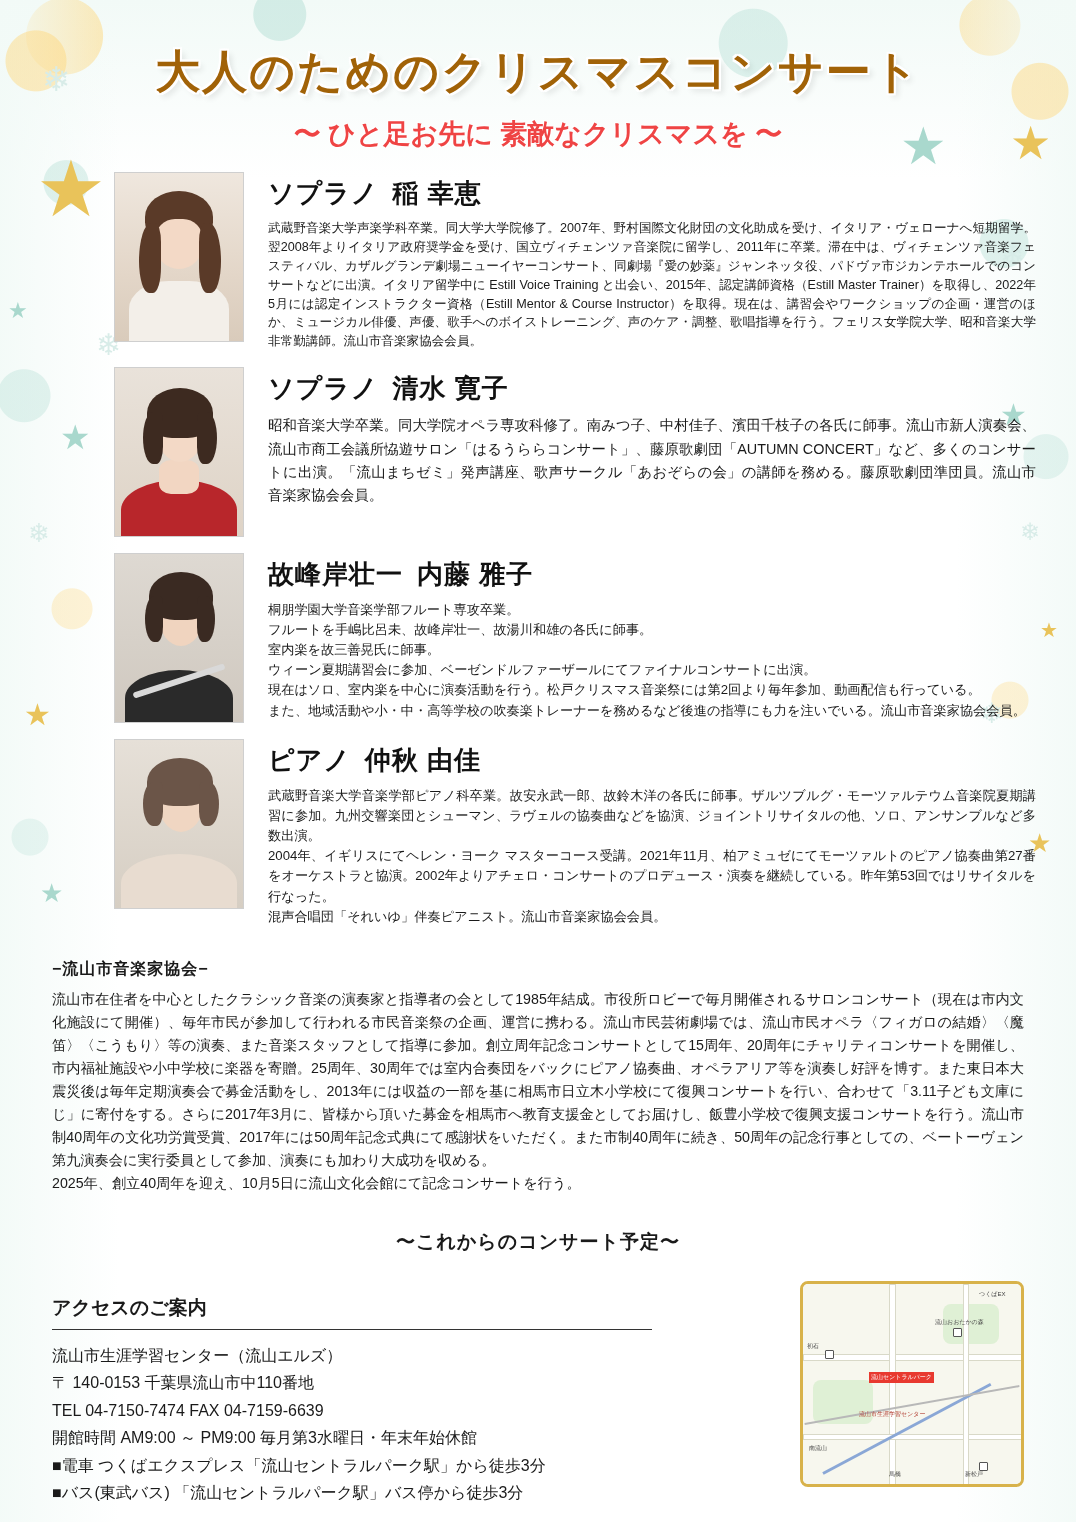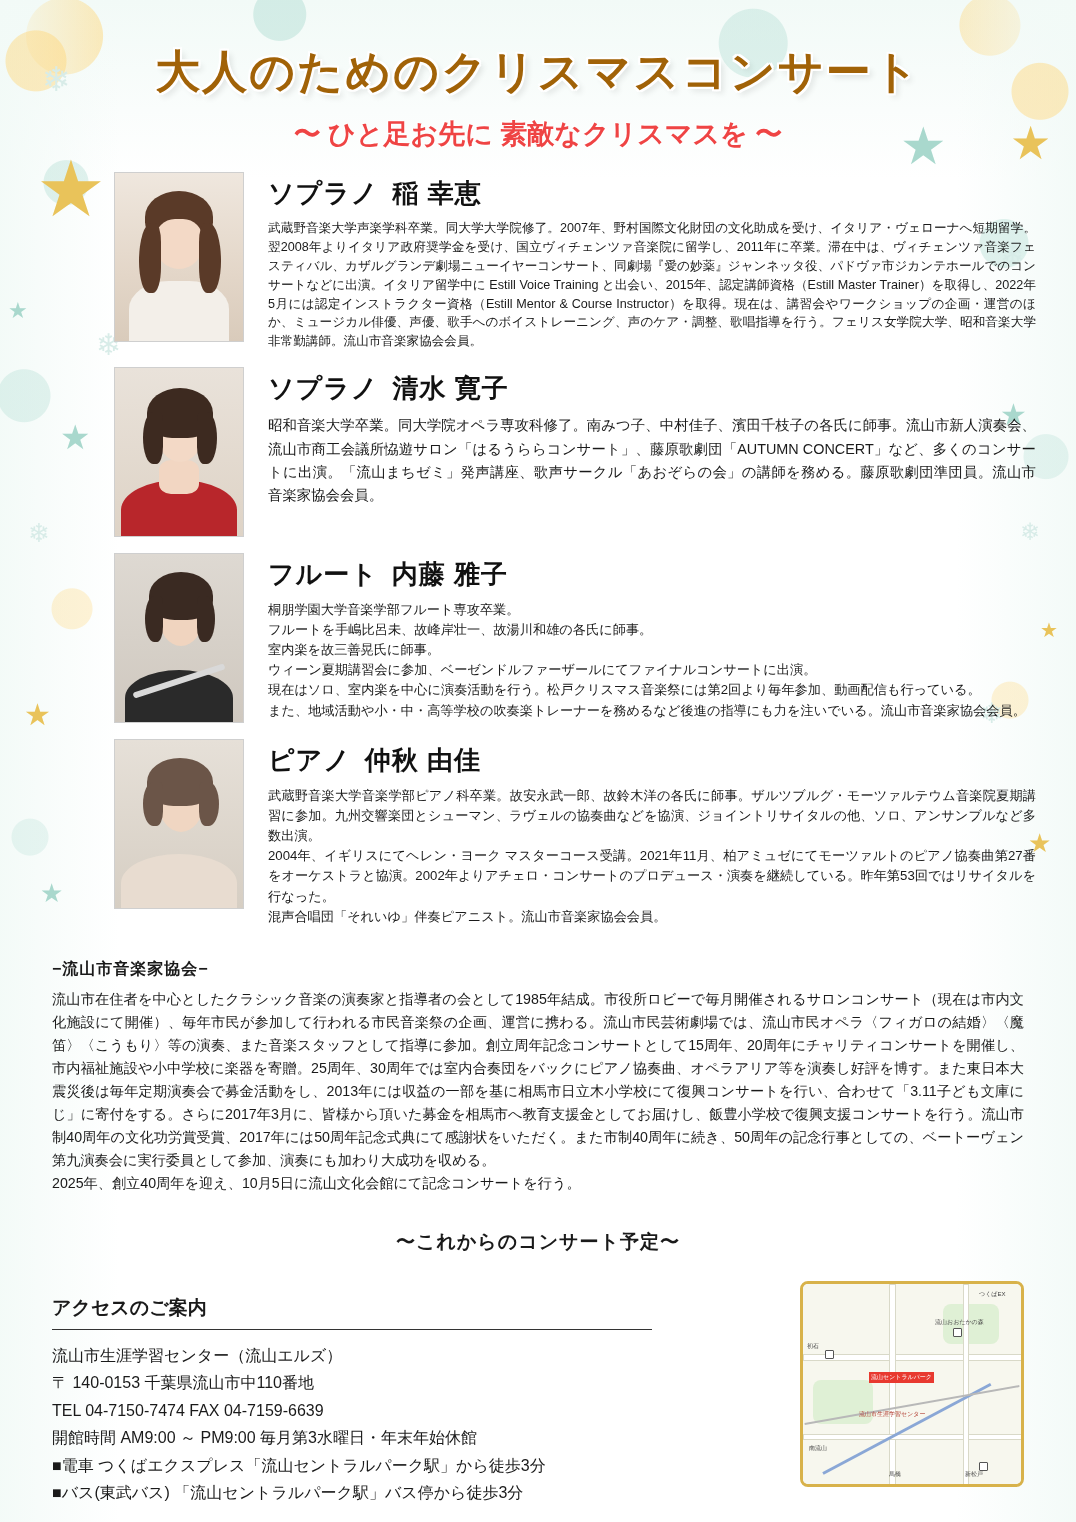--- a/index.html
+++ b/index.html
@@ -182,21 +182,21 @@
         <div class="bgimg" style="background:linear-gradient(180deg,#ded9d2 0%,#cfc8bf 100%);"></div>
         <div class="body-shape" style="left:10px;top:116px;width:108px;height:56px;background:#2a2a2a;border-radius:50% 50% 0 0;"></div>
         <div class="face" style="left:44px;top:34px;width:44px;height:58px;background:#f0d4bf;"></div>
         <div class="face" style="left:34px;top:18px;width:64px;height:48px;background:#3a2a22;border-radius:50% 50% 40% 40%;"></div>
         <div class="face" style="left:30px;top:42px;width:18px;height:46px;background:#3a2a22;border-radius:60% 20% 40% 60%;"></div>
         <div class="face" style="left:82px;top:42px;width:18px;height:46px;background:#3a2a22;border-radius:20% 60% 60% 40%;"></div>
         <div class="face" style="left:16px;top:124px;width:96px;height:6px;background:#d9d9d9;border-radius:3px;transform:rotate(-18deg);"></div>
       </div>
       <div class="perf-text">
         <div class="perf-name">
-          <span class="role">フルート</span><span>内藤 雅子</span>
+          <span class="role">故峰岸壮一</span><span>内藤 雅子</span>
         </div>
         <div class="perf-bio" style="white-space:pre-line;">桐朋学園大学音楽学部フルート専攻卒業。
 フルートを手嶋比呂未、故峰岸壮一、故湯川和雄の各氏に師事。
 室内楽を故三善晃氏に師事。
 ウィーン夏期講習会に参加、ベーゼンドルファーザールにてファイナルコンサートに出演。
 現在はソロ、室内楽を中心に演奏活動を行う。松戸クリスマス音楽祭には第2回より毎年参加、動画配信も行っている。
 また、地域活動や小・中・高等学校の吹奏楽トレーナーを務めるなど後進の指導にも力を注いでいる。流山市音楽家協会会員。</div>
       </div>
     </div>
 

